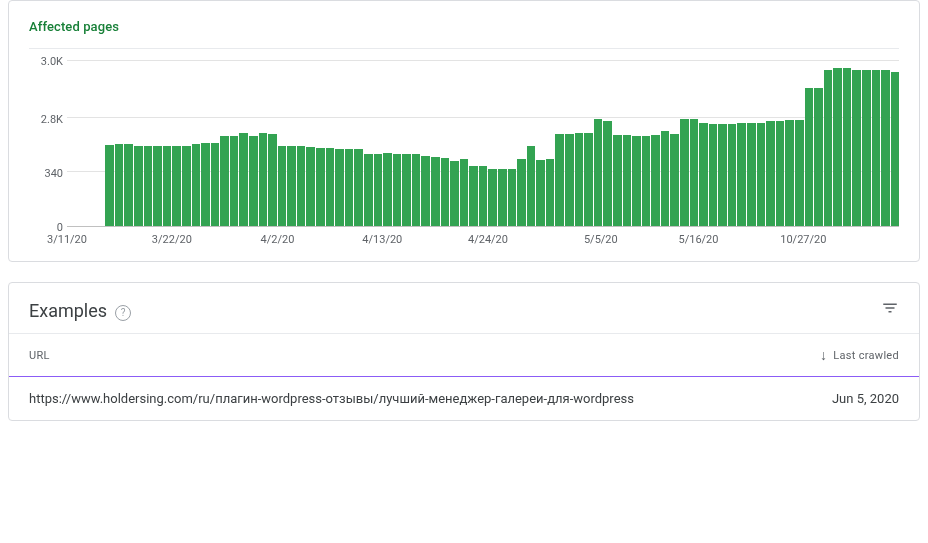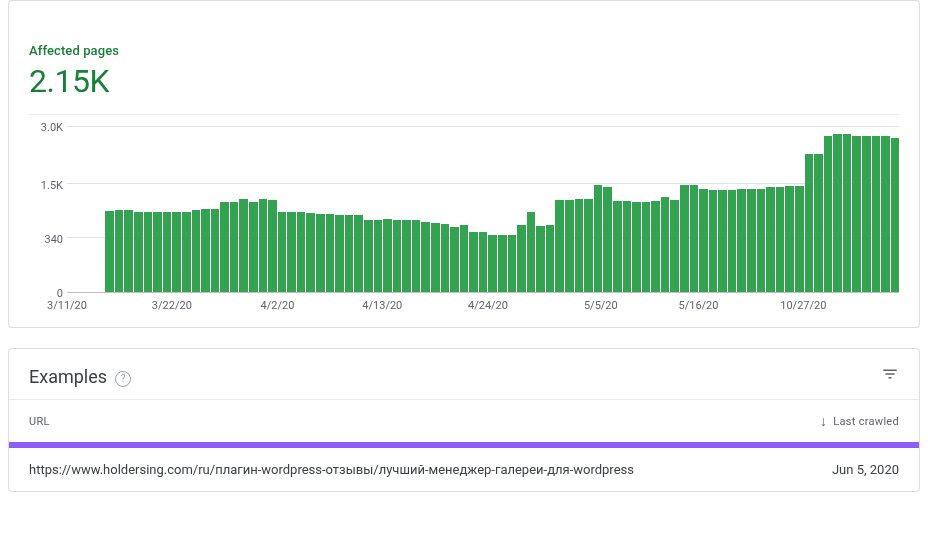--- a/index.html
+++ b/index.html
@@ -20,21 +20,20 @@
   .chart-card { padding: 0 0 6px 0; }
   .header {
     padding: 18px 20px 6px 20px;
   }
   .header-label {
     color: #188038;
     font-size: 13px;
     font-weight: 500;
     letter-spacing: 0.1px;
     margin-bottom: 4px;
-    margin-top: 24px;
   }
   .header-value {
     color: #188038;
     font-size: 32px;
     font-weight: 400;
     letter-spacing: -0.5px;
   }
   .header-divider {
     border-top: 1px solid #e8eaed;
     margin-top: 14px;
@@ -119,21 +118,21 @@
     justify-content: center;
     color: #9aa0a6;
     font-size: 10px;
   }
   .filter-icon { color: #5f6368; font-size: 18px; cursor: pointer; }
   .table-head {
     display: flex;
     align-items: center;
     justify-content: space-between;
     padding: 14px 20px;
-    border-bottom: 6px solid #8b5cf6;
+    border-bottom: 1px solid #8b5cf6;
     color: #5f6368;
     font-size: 11px;
     letter-spacing: 0.3px;
   }
   .col-last { display: flex; align-items: center; gap: 6px; cursor: pointer; }
   .arrow-down { font-size: 14px; line-height: 1; }
   .table-row {
     display: flex;
     align-items: center;
     justify-content: space-between;
@@ -148,28 +147,27 @@
     max-width: 740px;
   }
   .date-cell { color: #3c4043; white-space: nowrap; }
 </style>
 </head>
 <body>
 
 <div class="card chart-card">
   <div class="header">
     <div class="header-label">Affected pages</div>
-    <div class="header-value">2.15K</div>
     <div class="header-divider"></div>
   </div>
   <div class="chart-area">
     <div class="y-axis" id="y-axis">
         <div class="y-tick" style="bottom: 0%; transform: translateY(50%);">0</div>
         <div class="y-tick" style="bottom: 32.6087%; transform: translateY(50%);">340</div>
-        <div class="y-tick" style="bottom: 65.2174%; transform: translateY(50%);">1.5K</div>
+        <div class="y-tick" style="bottom: 65.2174%; transform: translateY(50%);">2.8K</div>
         <div class="y-tick" style="bottom: 100%; transform: translateY(50%);">3.0K</div>
       </div>
     <div class="plot" id="plot">
       <div class="grid-line" style="bottom: 32.6087%;"></div>
         <div class="grid-line" style="bottom: 65.2174%;"></div>
         <div class="grid-line" style="bottom: 100%;"></div>
         <div class="bars" id="bars">
           <div class="bar empty" style="height: 0%;"></div>
           <div class="bar empty" style="height: 0%;"></div>
           <div class="bar empty" style="height: 0%;"></div>

